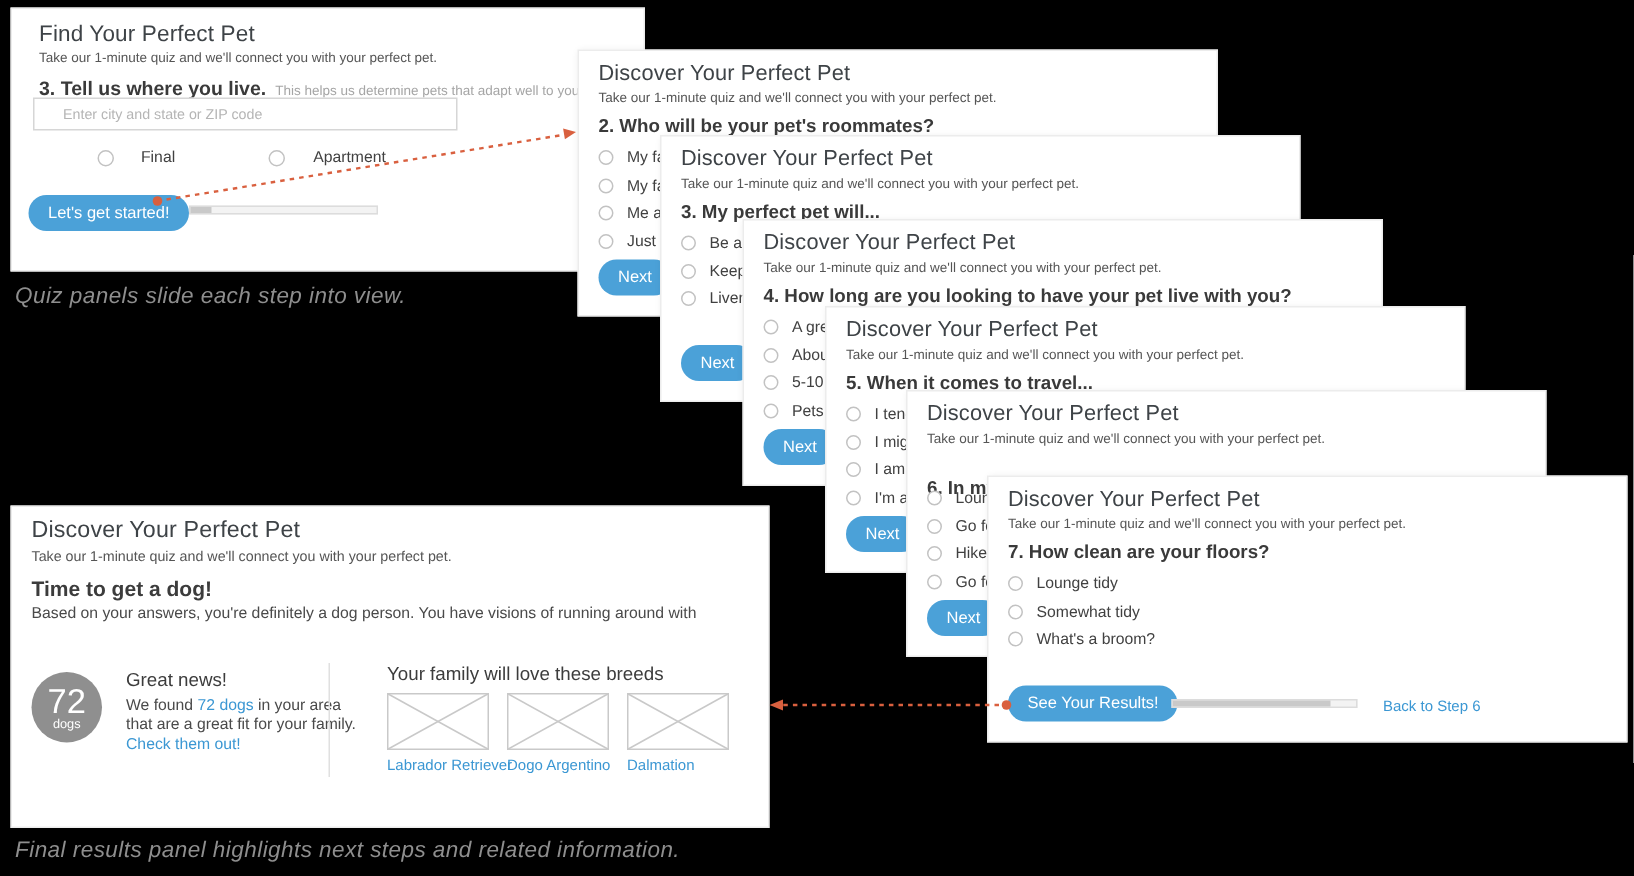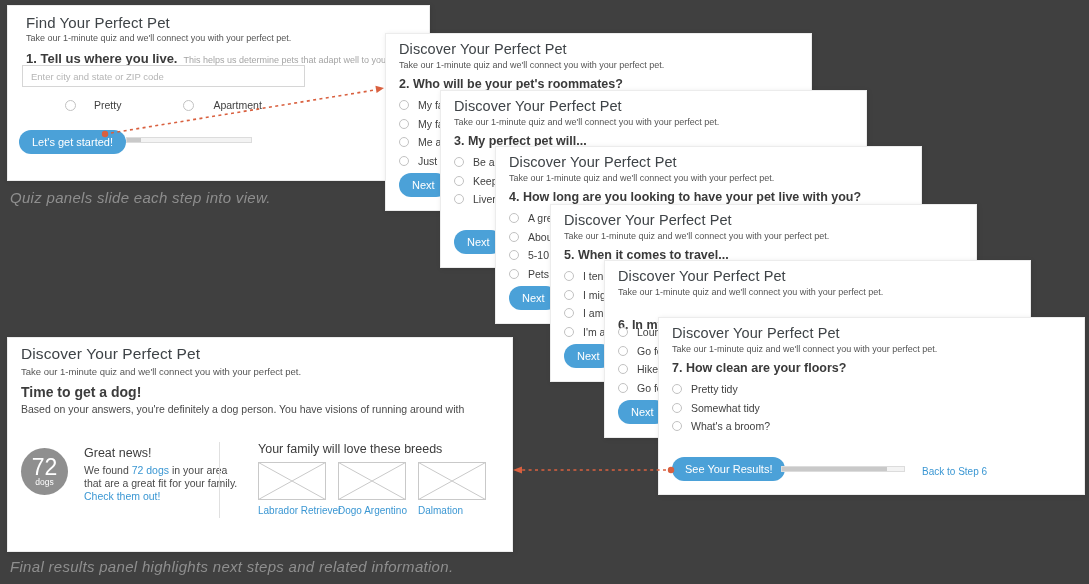--- a/index.html
+++ b/index.html
@@ -1,16 +1,16 @@
 <!DOCTYPE html>
 <html><head>
 <meta charset="utf-8">
 <style>
   html,body{margin:0;padding:0;background:#ffffff;}
-  #stage{position:relative;width:1089px;height:584px;background:#404040;overflow:hidden;
+  #stage{position:relative;width:1089px;height:584px;background:#000000;overflow:hidden;
          font-family:"Liberation Sans",sans-serif;color:#3f3f3f;}
   .panel{position:absolute;background:#fff;border:1px solid #ececec;
          box-shadow:1px 1px 5px rgba(0,0,0,0.10);box-sizing:border-box;}
   .p-title{position:absolute;font-size:14.5px;color:#3e4347;letter-spacing:.1px;white-space:nowrap;}
   .p-sub{position:absolute;font-size:9px;color:#555;white-space:nowrap;}
   .p-q{position:absolute;font-size:12.5px;font-weight:700;color:#3a3a3a;white-space:nowrap;}
   .q-hint{font-size:9px;font-weight:400;color:#a5a5a5;margin-left:6px;}
   .opt-col{position:absolute;display:flex;flex-direction:column;}
   .opt-row{display:flex;align-items:center;height:18.5px;white-space:nowrap;}
   .radio{width:8px;height:8px;border:1px solid #c2c2c2;border-radius:50%;background:#fff;
@@ -18,21 +18,21 @@
   .opt-label{font-size:10.5px;color:#414141;}
   .btn{position:absolute;background:#4ba1d8;color:#fff;border:none;border-radius:12px;
        font-family:inherit;font-size:11px;padding:0 13px;height:24px;line-height:24px;
        white-space:nowrap;cursor:pointer;}
   .progress{position:absolute;height:6px;background:#f3f3f3;border:1px solid #dcdcdc;box-sizing:border-box;}
   .progress-fill{height:100%;background:#c9c9c9;}
   .link{color:#3b97d3;text-decoration:none;cursor:pointer;}
   .caption{position:absolute;font-size:15px;font-style:italic;color:#8e8e8e;letter-spacing:.3px;white-space:nowrap;}
   
   .text-input{position:absolute;box-sizing:border-box;border:1px solid #d6d6d6;background:#fff;
-       font-family:inherit;font-size:9.5px;color:#555;padding:0 8px;height:22px;width:283px;}
+       font-family:inherit;font-size:9.5px;color:#555;padding:0 19px;height:22px;width:283px;}
   .text-input::placeholder{color:#b5b5b5;}
   .radio-row{position:absolute;display:flex;align-items:center;}
   
   .r-headline{position:absolute;font-size:14px;font-weight:700;color:#3c3c3c;white-space:nowrap;}
   .r-body{position:absolute;font-size:10.5px;color:#4a4a4a;line-height:13px;white-space:nowrap;}
   .stat-circle{position:absolute;width:47px;height:47px;border-radius:50%;background:#8f8f8f;
        display:flex;flex-direction:column;align-items:center;justify-content:center;color:#fff;}
   .stat-num{font-size:23px;line-height:21px;}
   .stat-unit{font-size:8.5px;line-height:9px;}
   .gn-head{position:absolute;font-size:12.5px;color:#3c3c3c;white-space:nowrap;}
@@ -48,26 +48,26 @@
 </style>
 </head>
 <body>
 
 <div id="stage">
 
   <div class="panel" style="left:7px;top:5px;width:423px;height:176px;z-index:1;">
     <div class="p-title" style="left:18px;top:8px;font-size:15px;">Find Your Perfect Pet</div>
     <div class="p-sub" style="left:18px;top:27px;">Take our 1-minute quiz and we'll connect you with your perfect pet.</div>
     <div class="p-q" style="left:18px;top:45px;font-size:13px;">
-      <span>1. Tell us where you live.</span><span class="q-hint">This helps us determine pets that adapt well to your climate.</span>
+      <span>3. Tell us where you live.</span><span class="q-hint">This helps us determine pets that adapt well to your climate.</span>
     </div>
     <input class="text-input" style="left: 14px; top: 59px;" placeholder="Enter city and state or ZIP code">
     <div class="radio-row" style="left:57px;top:93px;">
       <span class="radio" style="width:9px;height:9px;"></span>
-      <span class="opt-label" style="margin-left:9px;">Pretty</span>
+      <span class="opt-label" style="margin-left:9px;">Final</span>
       <span class="radio" style="width:9px;height:9px;margin-left:62px;"></span>
       <span class="opt-label" style="margin-left:10px;">Apartment</span>
     </div>
     <button class="btn" style="left:11px;top:124px;">Let's get started!</button>
     <div class="progress" style="left:118px;top:131px;width:126px;">
       <div class="progress-fill" style="width: 11%;"></div>
     </div>
   </div>
 
   <div class="caption" style="left:10px;top:189px;">Quiz panels slide each step into view.</div>
@@ -189,21 +189,21 @@
         </div>
         <button class="btn" style="left: 13px; top: 139px;">Next</button>
       </div>
       <div class="panel" style="left: 658px; top: 317px; width: 427px; height: 178px; z-index: 7;">
         <div class="p-title" style="left: 13px; top: 7px;">Discover Your Perfect Pet</div>
         <div class="p-sub" style="left: 13px; top: 26px;">Take our 1-minute quiz and we'll connect you with your perfect pet.</div>
         <div class="p-q" style="left: 13px; top: 43px;">7. How clean are your floors?</div>
         <div class="opt-col" style="left: 13px; top: 62px;">
           <div class="opt-row">
             <span class="radio"></span>
-            <span class="opt-label">Pretty tidy</span>
+            <span class="opt-label">Lounge tidy</span>
           </div>
           <div class="opt-row">
             <span class="radio"></span>
             <span class="opt-label">Somewhat tidy</span>
           </div>
           <div class="opt-row">
             <span class="radio"></span>
             <span class="opt-label">What's a broom?</span>
           </div>
         </div>

